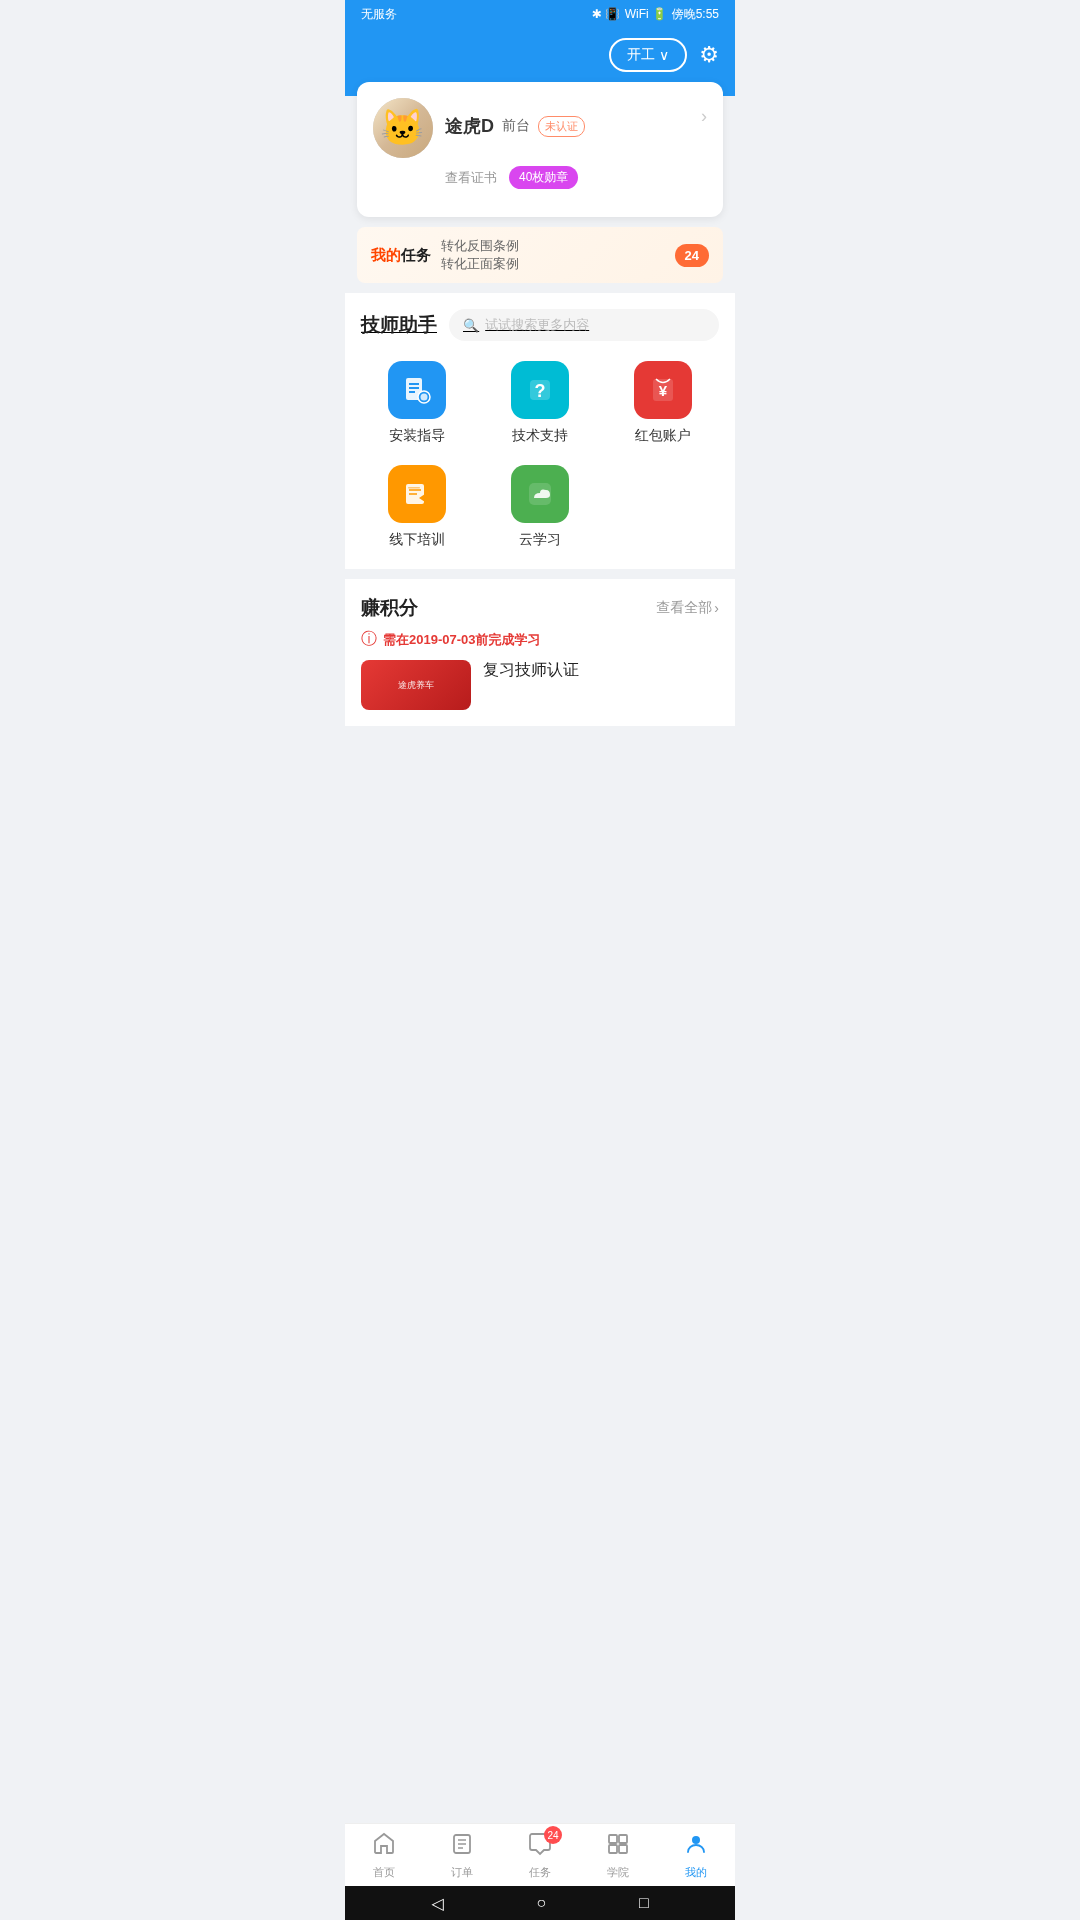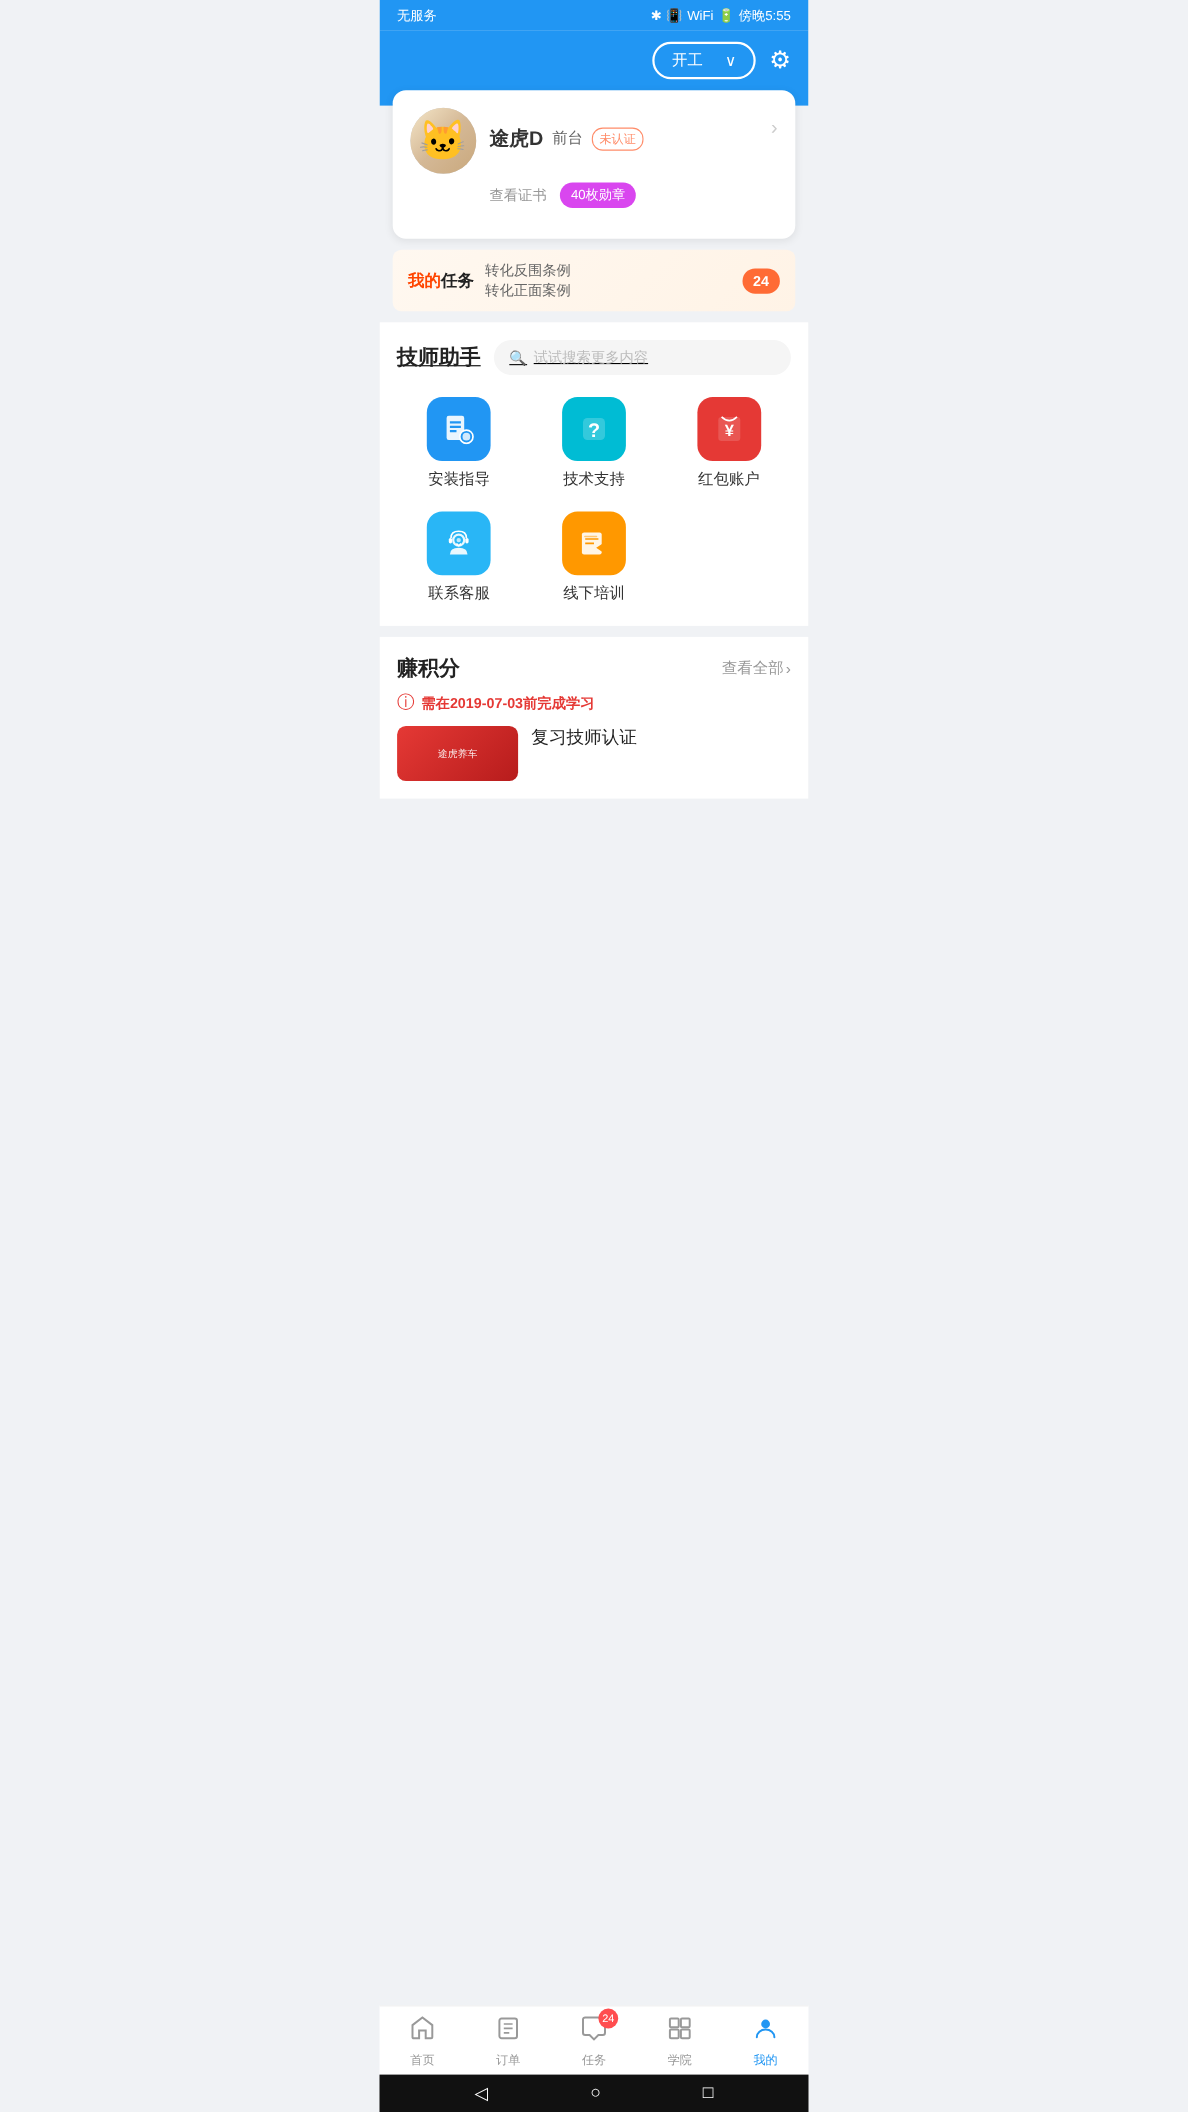--- a/index.html
+++ b/index.html
@@ -36,21 +36,21 @@
       gap: 12px;
     }
     .header-btn {
       border: 2px solid white;
       border-radius: 20px;
       padding: 6px 16px;
       color: white;
       font-size: 14px;
       display: flex;
       align-items: center;
-      gap: 20px;
+      gap: 4px;
       background: transparent;
     }
     .header-gear {
       color: white;
       font-size: 22px;
     }
 
     
     .profile-card {
       background: white;
@@ -438,49 +438,43 @@
       <div class="tool-icon red">
         <svg width="28" height="28" viewBox="0 0 28 28" fill="none">
           <rect x="4" y="3" width="20" height="22" rx="3" fill="white" opacity="0.15"></rect>
           <path d="M7 3 Q14 10 21 3" stroke="white" stroke-width="1.5" fill="none"></path>
           <text x="14" y="20" text-anchor="middle" fill="white" font-size="15" font-weight="bold">¥</text>
         </svg>
       </div>
       <span class="tool-label">红包账户</span>
     </div>
 
-    <div class="tool-item">
-      <div class="tool-icon" style="background:#29B6F6;">
-        <svg width="32" height="32" viewBox="0 0 32 32" fill="none">
-          <circle cx="16" cy="13" r="6" fill="white" opacity="0.9"></circle>
-          <circle cx="16" cy="13" r="4" fill="#29B6F6"></circle>
-          <path d="M8 26 Q8 20 16 20 Q24 20 24 26" fill="white" opacity="0.9"></path>
-          <rect x="7" y="11" width="3" height="5" rx="1.5" fill="white"></rect>
-          <rect x="22" y="11" width="3" height="5" rx="1.5" fill="white"></rect>
-          <path d="M9 11 Q9 5 16 5 Q23 5 23 11" stroke="white" stroke-width="1.5" fill="none"></path>
-          <circle cx="16" cy="13" r="2" fill="white" opacity="0.7"></circle>
-          <path d="M14 16 Q16 20 18 16" stroke="white" stroke-width="1.5" fill="none"></path>
-        </svg>
-      </div>
-      <span class="tool-label">联系客服</span>
-    </div>
 
     <div class="tool-item">
       <div class="tool-icon orange">
         <svg width="28" height="28" viewBox="0 0 28 28" fill="none">
           <rect x="3" y="4" width="18" height="20" rx="2" fill="white" opacity="0.9"></rect>
           <line x1="6" y1="10" x2="18" y2="10" stroke="#FF9800" stroke-width="1.5"></line>
           <line x1="6" y1="14" x2="14" y2="14" stroke="#FF9800" stroke-width="1.5"></line>
           <path d="M16 18 L22 14 L22 22 Z" fill="#FF9800"></path>
           <rect x="5" y="7" width="12" height="1.5" rx="0.75" fill="#FF9800" opacity="0.5"></rect>
         </svg>
       </div>
       <span class="tool-label">线下培训</span>
     </div>
 
+    <div class="tool-item">
+      <div class="tool-icon green">
+        <svg width="28" height="28" viewBox="0 0 28 28" fill="none">
+          <rect x="3" y="3" width="22" height="22" rx="5" fill="white" opacity="0.15"></rect>
+          <path d="M8 18 Q8 13 14 13 Q14 8 20 10 Q24 10 24 15 Q24 18 20 18 Z" fill="white" opacity="0.9"></path>
+        </svg>
+      </div>
+      <span class="tool-label">云学习</span>
+    </div>
   </div>
 </div>
 
 <div class="earn-section">
   <div class="earn-header">
     <span class="earn-title">赚积分</span>
     <div class="view-all">
       <span>查看全部</span>
       <span>›</span>
     </div>

